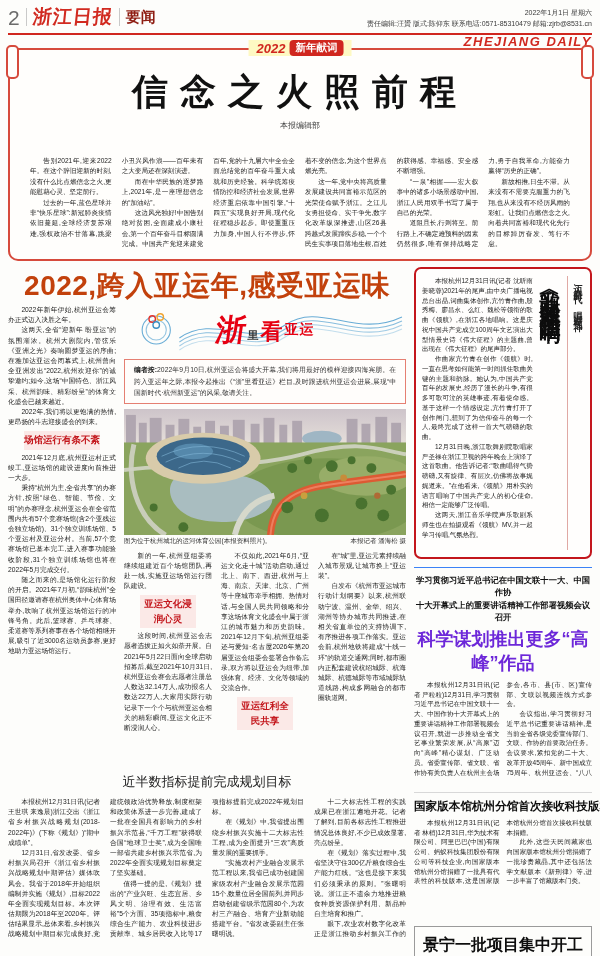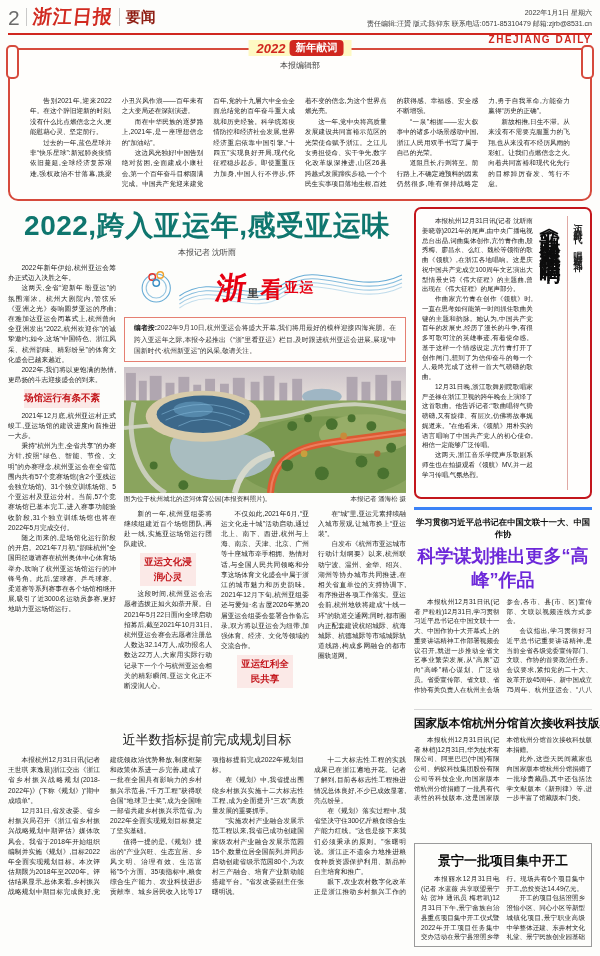--- a/index.html
+++ b/index.html
@@ -12,21 +12,21 @@
 
   
   .masthead-bar { display:flex; justify-content:space-between; align-items:flex-end; position:relative; padding-bottom:3px; }
   .mh-left { display:flex; align-items:center; gap:6px; }
   .page-num { font-size:21px; color:#6b6b6b; line-height:1; }
   .vsep { width:1px; height:18px; background:#c9c9c9; }
   .paper-name { color:#d12a20; font-weight:bold; font-size:19px; letter-spacing:1px; transform:skewX(-6deg); font-family:"Liberation Serif","DejaVu Serif",serif; }
   .section-name { color:#8e1d12; font-weight:bold; font-size:15px; }
   .mh-right { text-align:right; font-size:7px; color:#3a3a3a; line-height:1.55; }
   .red-rule { height:2px; background:#d0271f; }
-  .daily-en { position:absolute; right:8px; top:34px; color:#d0271f; font-weight:bold; font-size:10px; letter-spacing:1.5px; }
+  .daily-en { position:absolute; right:8px; top:34px; color:#d0271f; font-weight:bold; font-size:13px; letter-spacing:1.5px;font-style:italic; }
 
   
   .scroll-box { position:relative; margin-top:13px; border:2px solid #d64a3c; border-radius:10px; padding:10px 20px 8px; background:#fffefc; }
   .scroll-box::before, .scroll-box::after {
     content:""; position:absolute; top:-5px; width:9px; height:30px;
     border:2px solid #d64a3c; border-radius:5px; background:#fffefc;
   }
   .scroll-box::before { left:-4px; } .scroll-box::after { right:-4px; }
   .ny-badge { position:absolute; top:-10px; left:50%; transform:translateX(-50%); background:#fef9c3; padding:0 8px; display:flex; align-items:center; gap:4px; }
   .badge-year { color:#d0271f; font-weight:bold; font-style:italic; font-size:13px; }
@@ -35,21 +35,21 @@
   .ny-byline { text-align:center; font-size:8px; color:#444; margin-bottom:25px; }
   .ny-cols { column-count:6; column-gap:10px; height:95px; overflow:hidden; font-size:6.6px; line-height:1.58; text-align:justify; color:#222; }
 
   .para { text-indent:2em; margin:0; }
   .col-subhead { color:#c3161c; font-weight:bold; font-size:9.5px; text-align:center; margin:4px 16px 3px; padding:2px 0; background:#fbe9e7; break-inside:avoid; }
 
   
   .main-grid { display:grid; grid-template-columns:398px 178px; gap:8px; margin-top:6px; }
 
   
-  .asiad-headline { text-align:center; font-size:28px; font-weight:bold; letter-spacing:0.5px; color:#0f766e; }
+  .asiad-headline { text-align:center; font-size:28px; font-weight:bold; letter-spacing:0.5px; color:#c2410c; }
   .asiad-byline { text-align:center; font-size:8px; color:#444; margin:2px 0 5px; }
   .asiad-row { display:grid; grid-template-columns:108px 1fr; gap:8px; height:456px; overflow:hidden; }
   .body-col { font-size:6.7px; line-height:1.52; text-align:justify; overflow:hidden; }
 
   .logo-row { position:relative; height:50px; margin-bottom:4px; }
   .logo-waves { position:absolute; inset:0; width:100%; height:100%; }
   .logo-text { position:absolute; inset:0; display:flex; align-items:center; justify-content:center; gap:2px; }
   .logo-zhe { color:#e60012; font-weight:bold; font-size:30px; transform:skewX(-8deg); font-family:"Liberation Serif",serif; }
   .logo-li  { color:#333; font-weight:bold; font-size:11px; margin-top:10px; }
   .logo-kan { color:#e60012; font-weight:bold; font-size:22px; margin-top:4px; font-family:"Liberation Serif",serif; }
@@ -69,32 +69,32 @@
   .rural-subtitle { text-align:center; font-size:13px; color:#222; margin:12px 0 6px; }
   .four-cols { column-count:4; column-gap:10px; height:150px; overflow:hidden; font-size:6.7px; line-height:1.52; text-align:justify; }
 
   
   .right-zone { display:flex; flex-direction:column; }
   .linghang { border:2px solid #c3161c; border-radius:7px; height:292px; padding:7px 6px; display:flex; gap:5px; overflow:hidden; background:#fffefd; }
   .lh-body { flex:1; font-size:6.5px; line-height:1.5; text-align:justify; overflow:hidden; }
   .lh-headline { writing-mode:vertical-rl; text-orientation:upright; font-size:21px; font-weight:bold; letter-spacing:3px; line-height:1.15; color:#0d0d0d; }
   .lh-kicker { writing-mode:vertical-rl; text-orientation:upright; font-size:9px; font-weight:bold; letter-spacing:3px; color:#222; border-left:1px solid #e0a9a4; padding-left:3px; }
 
-  .wenlian { margin-top:8px; border-top:3px solid #3b82f6; padding-top:6px; }
+  .wenlian { margin-top:8px; border-top:1px solid #3b82f6; padding-top:6px; }
   .wl-kicker { font-size:8.3px; font-weight:bold; text-align:center; line-height:1.5; color:#111; }
   .wl-headline { font-size:18px; font-weight:bold; text-align:center; margin:3px 0 5px; color:#6d28d9; }
   .two-cols { column-count:2; column-gap:7px; overflow:hidden; font-size:6.5px; line-height:1.5; text-align:justify; }
   .wl-body { height:104px; }
 
   .banben { margin-top:8px; border-top:1px solid #d8d8d8; padding-top:6px; }
   .bb-headline { font-size:11.6px; font-weight:bold; text-align:center; white-space:nowrap; margin-bottom:4px; color:#0d0d0d; }
   .bb-body { height:100px; }
 
   .jingning { margin-top:8px; border:1px solid #9a9a9a; padding:8px 6px 4px; height:104px; overflow:hidden; }
-  .jn-headline { font-size:13px; font-weight:bold; text-align:center; margin-bottom:4px; color:#0d0d0d; }
+  .jn-headline { font-size:16px; font-weight:bold; text-align:center; margin-bottom:4px; color:#0d0d0d; }
   .jn-body { height:72px; }
 </style>
 </head>
 <body>
 
 <div class="page">
 
   <div class="masthead-bar">
     <div class="mh-left">
       <span class="page-num">2</span>
@@ -109,40 +109,40 @@
     </div>
   </div>
   <div class="red-rule"></div>
   <div class="daily-en">ZHEJIANG DAILY</div>
 
   <section class="scroll-box">
     <div class="ny-badge">
       <span class="badge-year">2022</span>
       <span class="badge-text">新年献词</span>
     </div>
+    <h1 class="ny-title">信念之火照前程</h1>
     <div class="ny-byline">本报编辑部</div>
     <div class="ny-cols">
         <p class="para">告别2021年,迎来2022年。在这个辞旧迎新的时刻,没有什么比点燃信念之火,更能慰藉心灵、坚定前行。</p>
         <p class="para">过去的一年,蓝色星球并非“快乐星球”:新冠肺炎疫情依旧蔓延,全球经济复苏艰难,强权政治不甘落幕,跳梁小丑兴风作浪——百年未有之大变局还在深刻演进。</p>
         <p class="para">而在中华民族的逐梦路上,2021年,是一座理想信念的“加油站”。</p>
         <p class="para">这边风光独好!中国告别绝对贫困,全面建成小康社会,第一个百年奋斗目标圆满完成。中国共产党迎来建党百年,党的十九届六中全会全面总结党的百年奋斗重大成就和历史经验。科学统筹疫情防控和经济社会发展,世界经济重启依靠中国引擎,“十四五”实现良好开局,现代化征程稳步起步。即使重重压力加身,中国人行不停步,怀着不变的信念,为这个世界点燃光亮。</p>
         <p class="para">这一年,党中央将高质量发展建设共同富裕示范区的光荣使命赋予浙江。之江儿女勇担使命、实干争先,数字化改革纵深推进,山区26县跨越式发展蹄疾步稳,一个个民生实事项目落地生根,百姓的获得感、幸福感、安全感不断增强。</p>
         <p class="para">“一泉”相握——宏大叙事中的诸多小场景感动中国,浙江人民用双手书写了属于自己的光荣。</p>
         <p class="para">道阻且长,行则将至。前行路上,不确定难预料的因素仍然很多,唯有保持战略定力,勇于自我革命,方能奋力赢得“历史的正确”。</p>
         <p class="para">新故相推,日生不滞。从来没有不需要克服重力的飞翔,也从来没有不经历风雨的彩虹。让我们点燃信念之火,向着共同富裕和现代化先行的目标踔厉奋发、笃行不怠。</p>
       </div>
   </section>
 
   <div class="main-grid">
 
     <div class="left-zone">
 
       <section class="asiad">
         <h2 class="asiad-headline">2022,跨入亚运年,感受亚运味</h2>
-        <div class="asiad-byline">本报记者 沈听雨</div>
         <div class="asiad-row">
           <div class="body-col">
               <p class="para">2022年新年伊始,杭州亚运会筹办正式迈入决胜之年。</p>
               <p class="para">这两天,全省“迎新年 盼亚运”的氛围渐浓。杭州大剧院内,管弦乐《亚洲之光》奏响圆梦亚运的序曲;在雅加达亚运会闭幕式上,杭州曾向全亚洲发出“2022,杭州欢迎你”的诚挚邀约;如今,这场“中国特色、浙江风采、杭州韵味、精彩纷呈”的体育文化盛会已越来越近。</p>
               <p class="para">2022年,我们将以更饱满的热情,更昂扬的斗志迎接盛会的到来。</p>
               <div class="col-subhead">场馆运行有条不紊</div>
               <p class="para">2021年12月底,杭州亚运村正式竣工,亚运场馆的建设进度向前推进一大步。</p>
               <p class="para">秉持“杭州为主,全省共享”的办赛方针,按照“绿色、智能、节俭、文明”的办赛理念,杭州亚运会在全省范围内共有57个竞赛场馆(含2个亚残运会独立场馆)、31个独立训练场馆、5个亚运村及亚运分村。当前,57个竞赛场馆已基本完工,进入赛事功能验收阶段,31个独立训练场馆也将在2022年5月完成交付。</p>
               <p class="para">随之而来的,是场馆化运行阶段的开启。2021年7月初,“韵味杭州”全国田径邀请赛在杭州奥体中心体育场举办,吹响了杭州亚运场馆运行的冲锋号角。此后,篮球赛、乒乓球赛、柔道赛等系列赛事在各个场馆相继开展,吸引了近3000名运动员参赛,更好地助力亚运场馆运行。</p>
             </div>
@@ -286,20 +286,21 @@
             <p class="para">12月31日晚,浙江歌舞剧院歌唱家严圣禄在浙江卫视的跨年晚会上演绎了这首歌曲。他告诉记者:“歌曲唱得气势磅礴,又有旋律、有层次,仿佛将故事娓娓道来。”在他看来,《领航》用朴实的语言唱响了中国共产党人的初心使命,相信一定能够广泛传唱。</p>
             <p class="para">这两天,浙江音乐学院声乐歌剧系师生也在拍摄观看《领航》MV,并一起学习传唱,气氛热烈。</p>
           </div>
         <h2 class="lh-headline">歌曲《领航》在浙江唱响</h2>
         <div class="lh-kicker">迈入新时代 唱出精气神</div>
       </article>
 
       <article class="wenlian">
         <div class="wl-kicker">
           <div>学习贯彻习近平总书记在中国文联十一大、中国作协</div>
+          <div>十大开幕式上的重要讲话精神工作部署视频会议召开</div>
         </div>
         <h2 class="wl-headline">科学谋划推出更多“高峰”作品</h2>
         <div class="two-cols wl-body">
             <p class="para">本报杭州12月31日讯(记者 严粒粒)12月31日,学习贯彻习近平总书记在中国文联十一大、中国作协十大开幕式上的重要讲话精神工作部署视频会议召开,就进一步推动全省文艺事业繁荣发展,从“高原”迈向“高峰”精心谋划、广泛动员。省委宣传部、省文联、省作协有关负责人在杭州主会场参会,各市、县(市、区)宣传部、文联以视频连线方式参会。</p>
             <p class="para">会议指出,学习贯彻好习近平总书记重要讲话精神,是当前全省各级党委宣传部门、文联、作协的首要政治任务。会议要求,紧扣党的二十大、改革开放45周年、新中国成立75周年、杭州亚运会、“八八战略”实施20周年等重要节点,科学谋划重大题材创作,为打造新时代文化高地注入人文艺术的能量。</p>
           </div>
       </article>
 
       <article class="banben">
         <h3 class="bb-headline">国家版本馆杭州分馆首次接收科技版本捐赠</h3>

